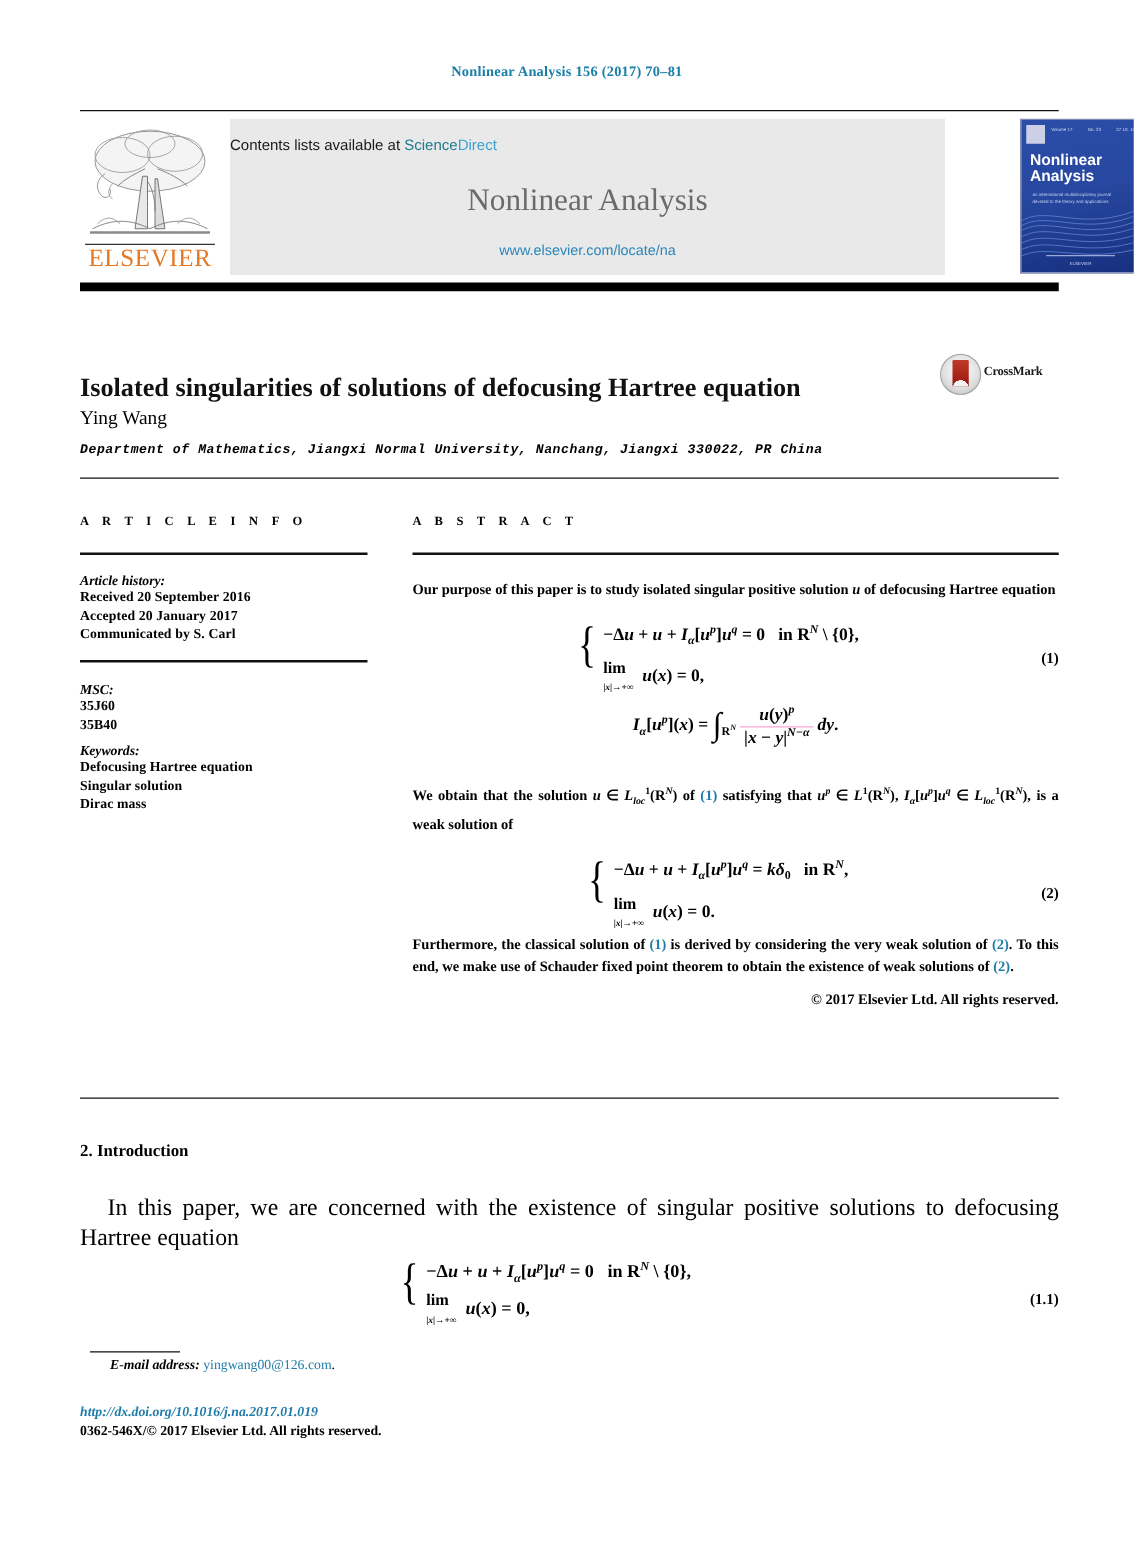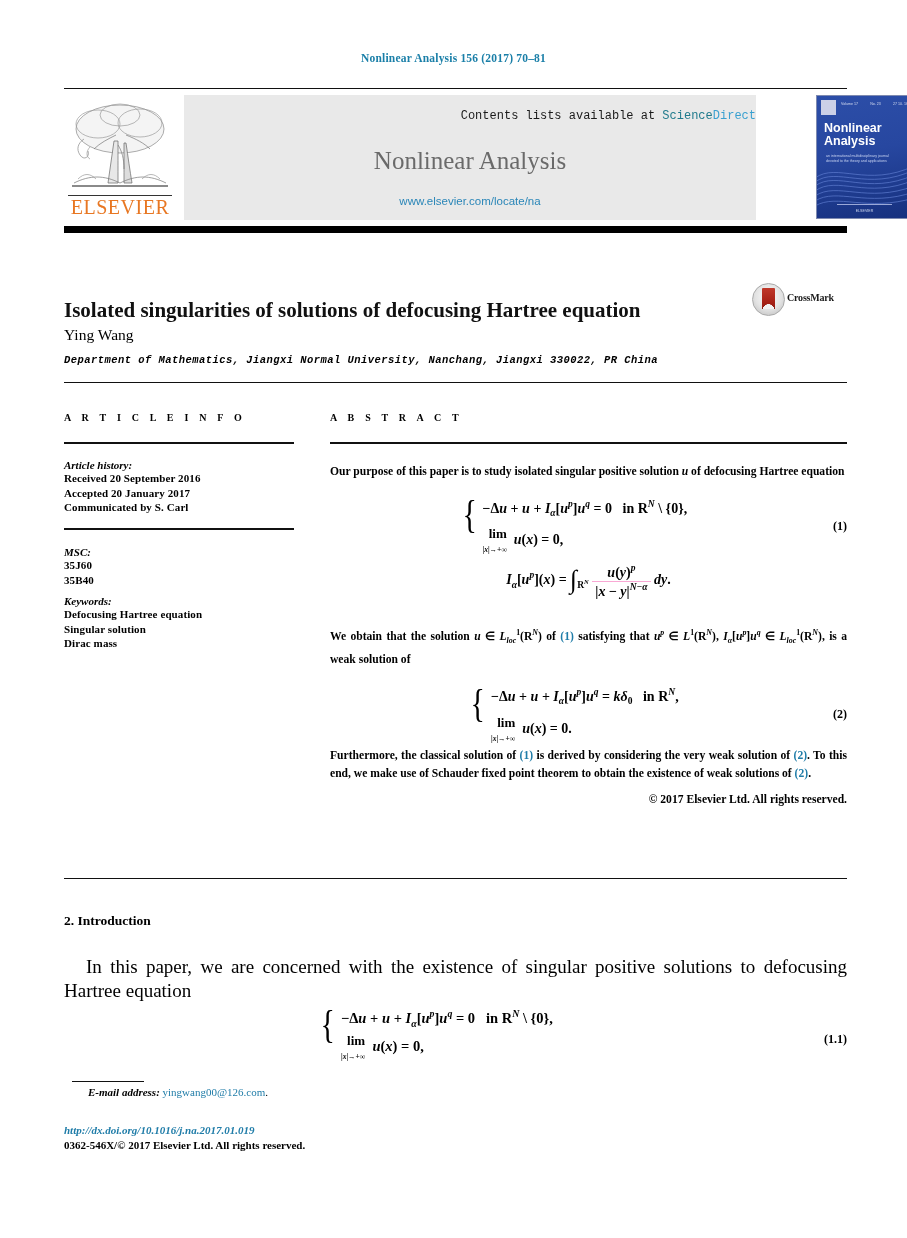--- a/index.html
+++ b/index.html
@@ -37,22 +37,22 @@
   .tree-box { position:absolute; left:4px; top:4px; width:104px; height:96px; }
   .elsevier-underline {
     position:absolute; left:4px; top:100px; width:104px; height:1px; background:#333;
   }
 
   .centerbox {
     position:absolute; left:120px; top:0; width:572px; height:125px;
     background:#e9e9e9;
   }
   .cb-contents {
-    position:absolute; top:14px; left:0; width:572px; text-align:right;
-    font-size:12px; font-family:Liberation Mono, monospace; color:#1a1a1a;
+    position:absolute; top:14px; left:0; width:572px; text-align:left;
+    font-size:12px; font-family:Liberation Sans, sans-serif; color:#1a1a1a;
   }
   .sd-science { color:#1f7a8c; }
   .sd-direct { color:#39a0d0; }
   .cb-journal {
     position:absolute; top:52px; left:0; width:572px; text-align:center;
     font-size:25px; color:#6a6a6a; font-family:"Liberation Serif", serif;
   }
   .cb-url {
     position:absolute; top:100px; left:0; width:572px; text-align:center;
     font-size:11.5px; color:#2a86b8; font-family:"Liberation Sans", sans-serif;
@@ -181,21 +181,21 @@
   .mi { font-style:italic; }
   .sup { font-size:.68em; vertical-align:super; }
   .sub { font-size:.68em; vertical-align:sub; }
   .brace {
     font-size:40px; line-height:0; font-weight:400;
     display:inline-block; transform:scaleX(.75);
   }
   .sys { display:inline-block; vertical-align:middle; text-align:left; }
   .sys > div { white-space:nowrap; }
   .limstack {
-    display:inline-block; text-align:right; vertical-align:middle;
+    display:inline-block; text-align:left; vertical-align:middle;
     line-height:1.0;
   }
   .limstack .top { font-size:13px; }
   .limstack .bot { font-size:7.5px; }
   .frac {
     display:inline-block; text-align:center; vertical-align:middle;
     line-height:1.15;
   }
   .frac .num { border-bottom:1px solid #f9a8d4; padding:0 3px; }
   .frac .den { padding:0 3px; }

